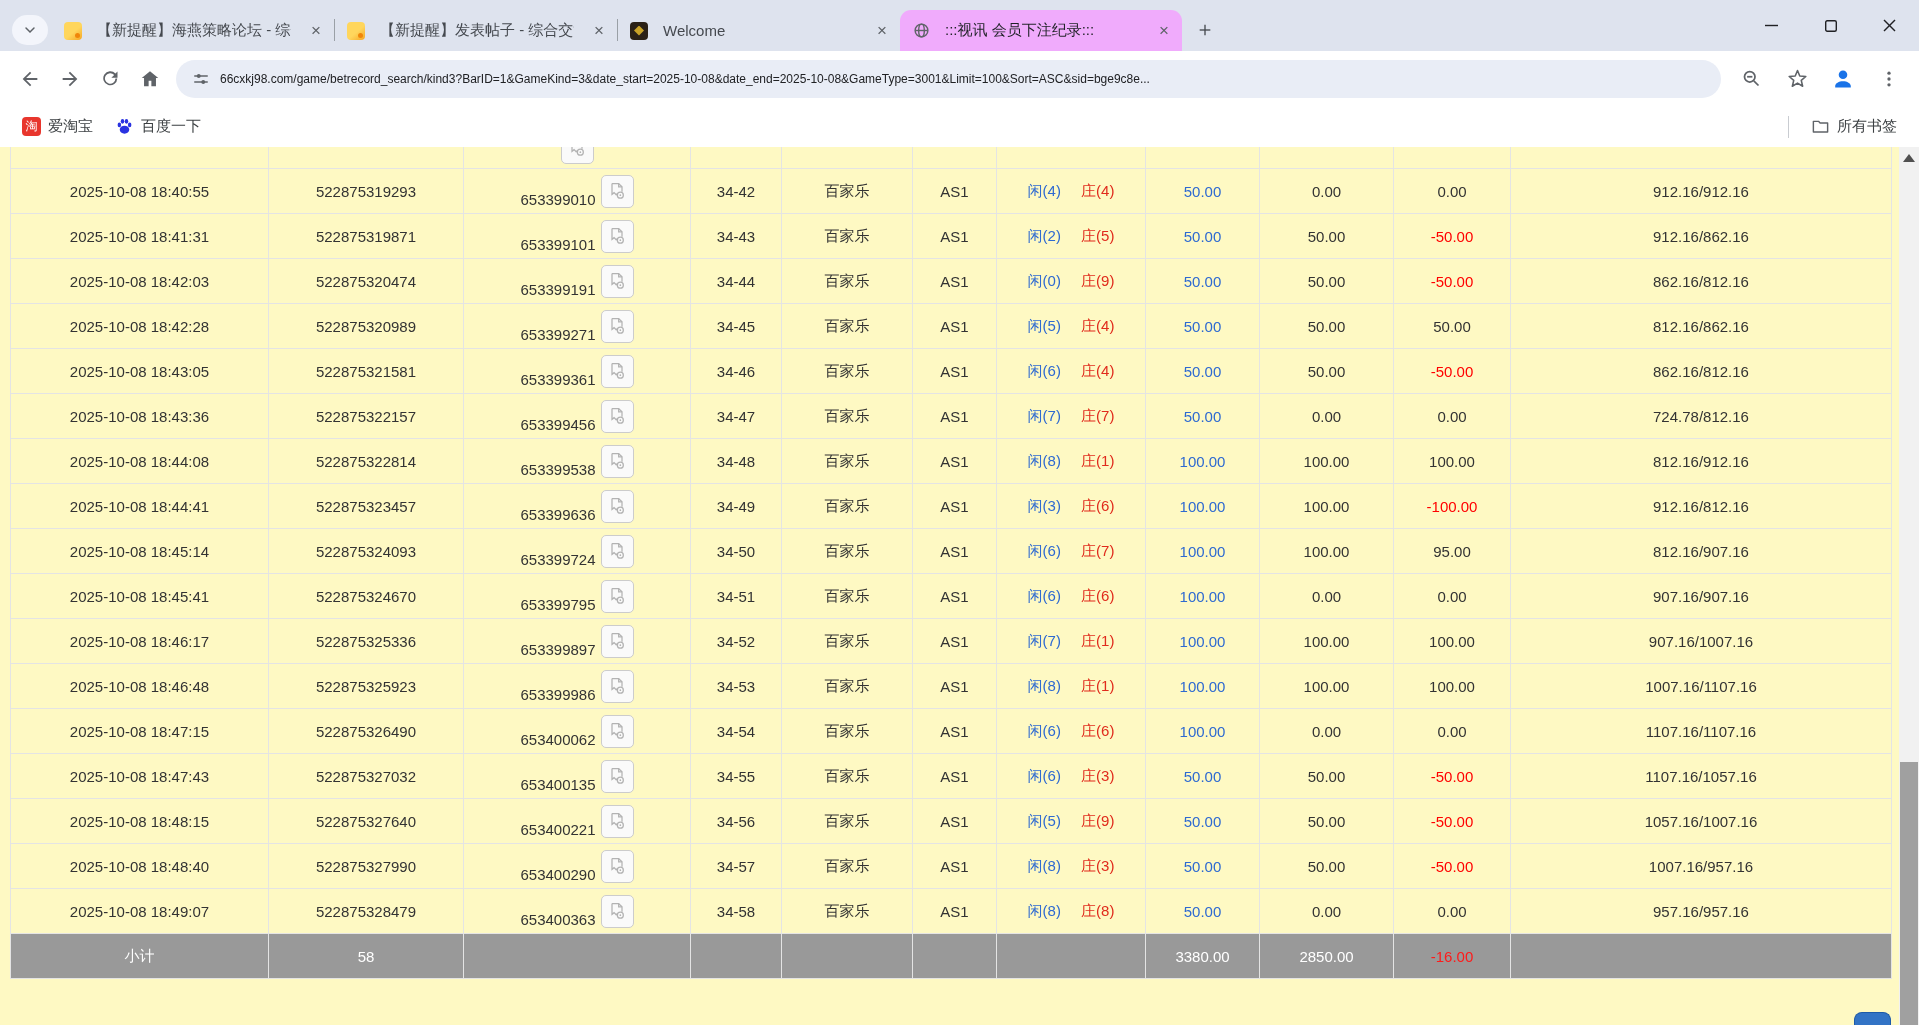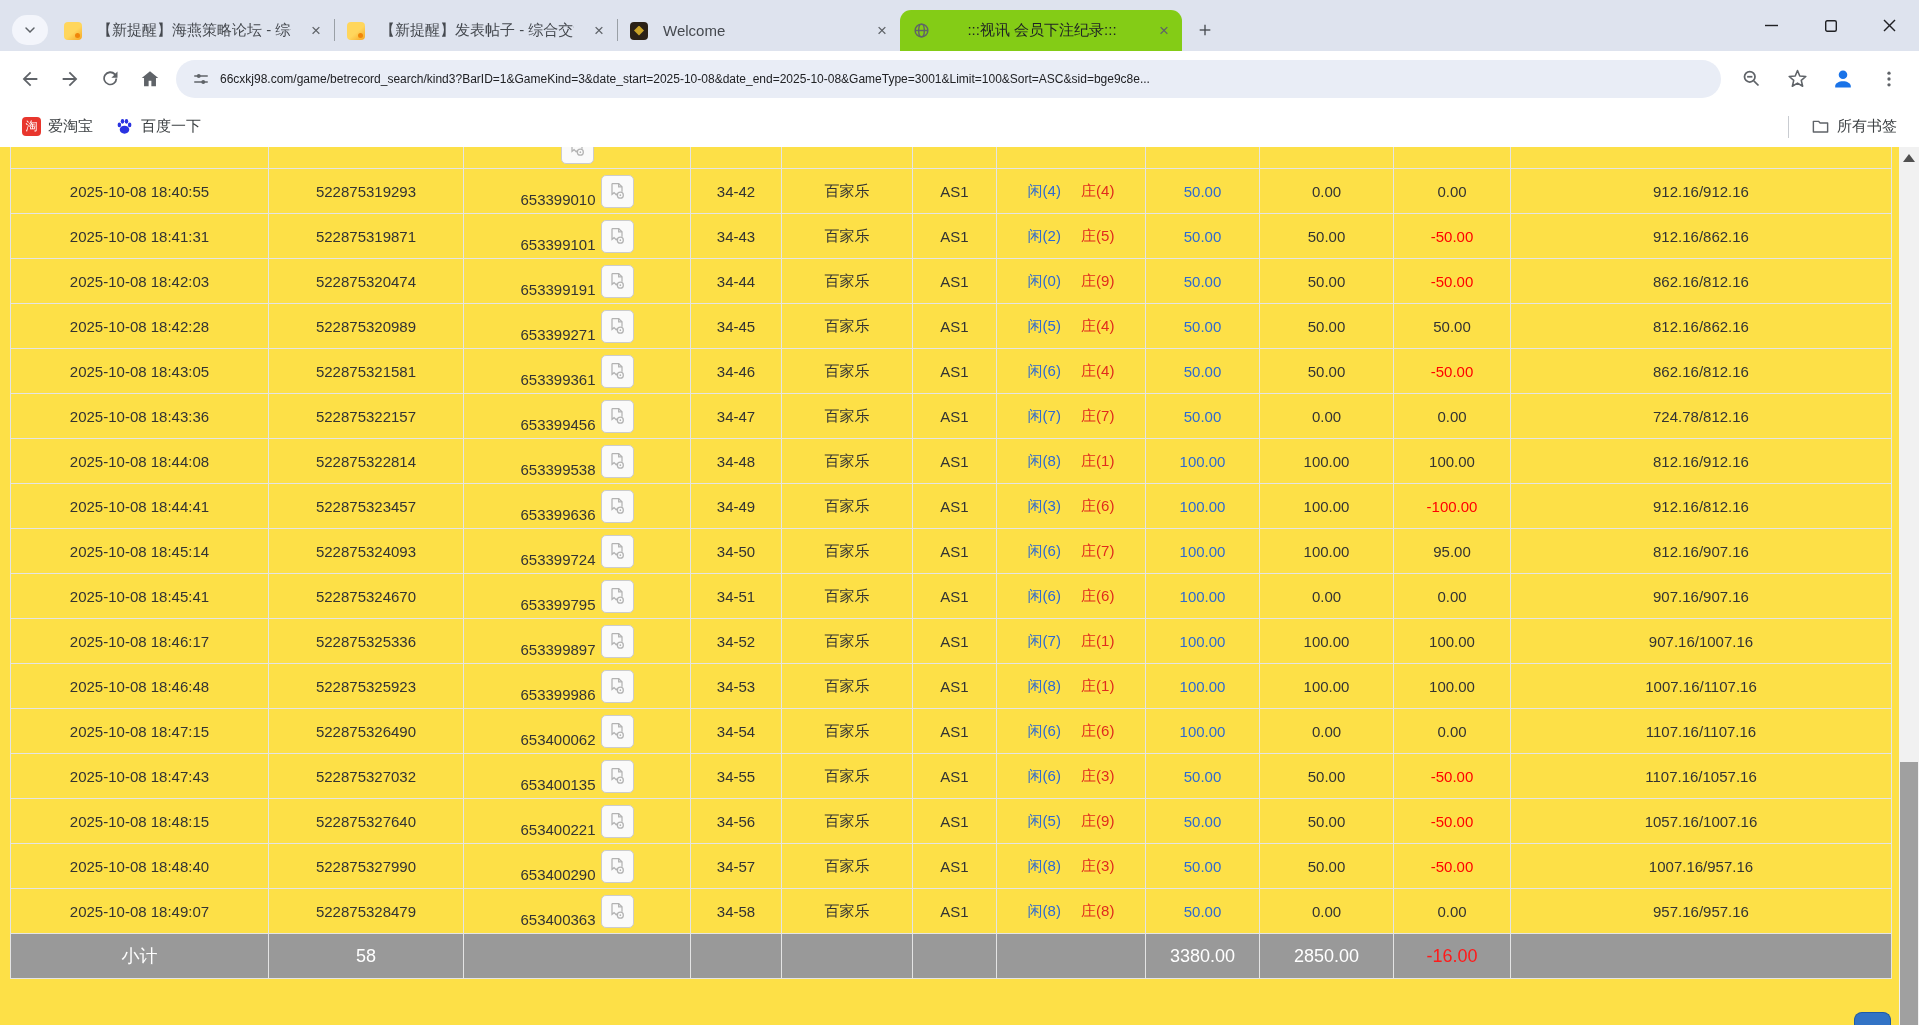--- a/index.html
+++ b/index.html
@@ -5,21 +5,21 @@
   * { box-sizing: border-box; margin: 0; padding: 0; }
   html,body { width:1919px; height:1025px; overflow:hidden; background:#fff;
     font-family:"Liberation Sans","DejaVu Sans",sans-serif; }
 
   
   .tabstrip { height:51px; background:#dee3ee; display:flex; align-items:flex-end; padding-left:6px; position:relative; }
   .tab-search { width:36px; height:30px; margin:0 4px 6px 6px; border-radius:15px; background:#f3f5fb;
     display:flex; align-items:center; justify-content:center; cursor:pointer; }
   .tab { width:282px; height:41px; display:flex; align-items:center; gap:15px; padding:0 8px 0 12px;
     border-radius:11px 11px 0 0; color:#45494f; font-size:15px; }
-  .tab.active { background:#84cc16; color:#1e2125;text-align:center; }
+  .tab.active { background:#f0abfc; color:#1e2125; }
   .tab .title { flex:1; overflow:hidden; white-space:nowrap; }
   .tab .close { width:20px; height:20px; border-radius:50%; display:flex; align-items:center; justify-content:center;
     font-size:17px; color:#5f6368; cursor:pointer; flex:0 0 auto; }
   .tab-sep { width:1px; height:22px; background:#9aa0a6; margin-bottom:10px; flex:0 0 auto; }
   .fav { width:18px; height:18px; flex:0 0 auto; display:flex; align-items:center; justify-content:center; }
   .fav-forum { border-radius:4px; background:linear-gradient(140deg,#ffd65c 55%,#f5a623); position:relative; }
   .fav-forum::after { content:""; position:absolute; right:2px; bottom:2px; width:5px; height:5px; border-radius:50%; background:#f0860a; }
   .fav-dark { border-radius:4px; background:#2b2116; position:relative; }
   .fav-dark::after { content:""; position:absolute; left:4px; top:4px; width:10px; height:10px;
     background:#c9a227; clip-path:polygon(50% 0,100% 50%,50% 100%,0 50%); }
@@ -38,36 +38,36 @@
   
   .bookmarks { height:41px; background:#fff; display:flex; align-items:center; padding:0 14px; gap:6px; }
   .bm-item { display:flex; align-items:center; gap:7px; padding:4px 8px; border-radius:8px; cursor:pointer;
     font-size:15px; color:#3c4043; }
   .bm-taobao { width:19px; height:19px; border-radius:4px; background:#e8362d; color:#fff; font-size:12px;
     display:flex; align-items:center; justify-content:center; }
   .bm-spacer { flex:1; }
   .bm-divider { width:1px; height:22px; background:#c9ccd1; margin:0 8px; }
 
   
-  .content { position:relative; height:878px; background:#fde047; }
+  .content { position:relative; height:878px; background:#fef9c3; }
   table.bet { border-collapse:collapse; table-layout:fixed; width:1881px; margin-left:10px;
     font-size:15px; color:#333; }
   table.bet td { border:1px solid #e4e4e4; text-align:center; height:45px; padding:0 2px;
     white-space:nowrap; overflow:hidden; }
   tr.cliprow td { height:21px; border-top:none; }
   .clipwrap { height:21px; overflow:hidden; display:flex; justify-content:center; }
   .clipwrap .imgbox { margin-top:-16px; }
   .gn { display:flex; align-items:flex-end; justify-content:center; gap:5px; }
   .imgbox { width:33px; height:33px; border:1px solid #ccc; border-radius:5px; background:#fafafa;
     display:flex; align-items:center; justify-content:center; flex:0 0 auto; cursor:pointer; }
   .blue { color:#2e6ad1; }
   .xian { color:#2e6ad1; }
   .zhuang { color:#e02b1d;margin-left:16px; }
   td.neg, .neg { color:#f00; }
-  tfoot td { background:#999; color:#fff; border:2px solid #fff; height:33px; font-size:18px; }
+  tfoot td { background:#999; color:#fff; border:2px solid #fff; height:33px; font-size:15px; }
   tfoot td.neg { color:#ff1a1a; }
 
   
   .scrollbar { position:absolute; top:0; right:0; width:20px; height:878px; background:#f1f1f1; }
   .sb-up { position:absolute; top:7px; left:4px; width:0; height:0;
     border-left:6px solid transparent; border-right:6px solid transparent; border-bottom:8px solid #505050; }
   .sb-thumb { position:absolute; top:615px; left:1px; width:18px; height:263px; background:#a0a0a0; }
   .page-fab { position:absolute; right:28px; bottom:0; width:37px; height:13px;
     border-radius:8px 8px 0 0; background:#3273c5; border:1px solid #1d5aa8; border-bottom:none; }
 

